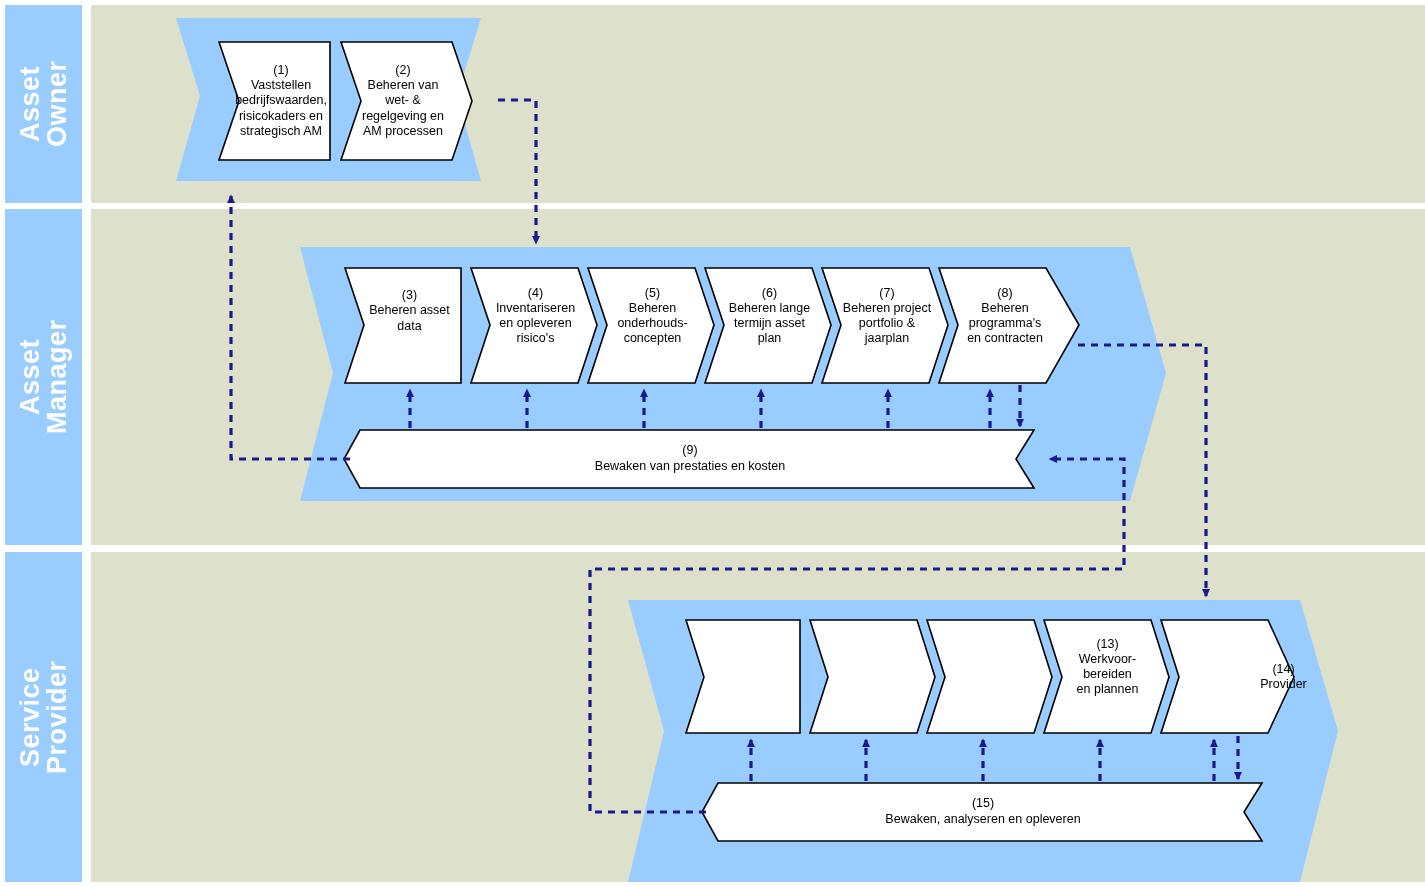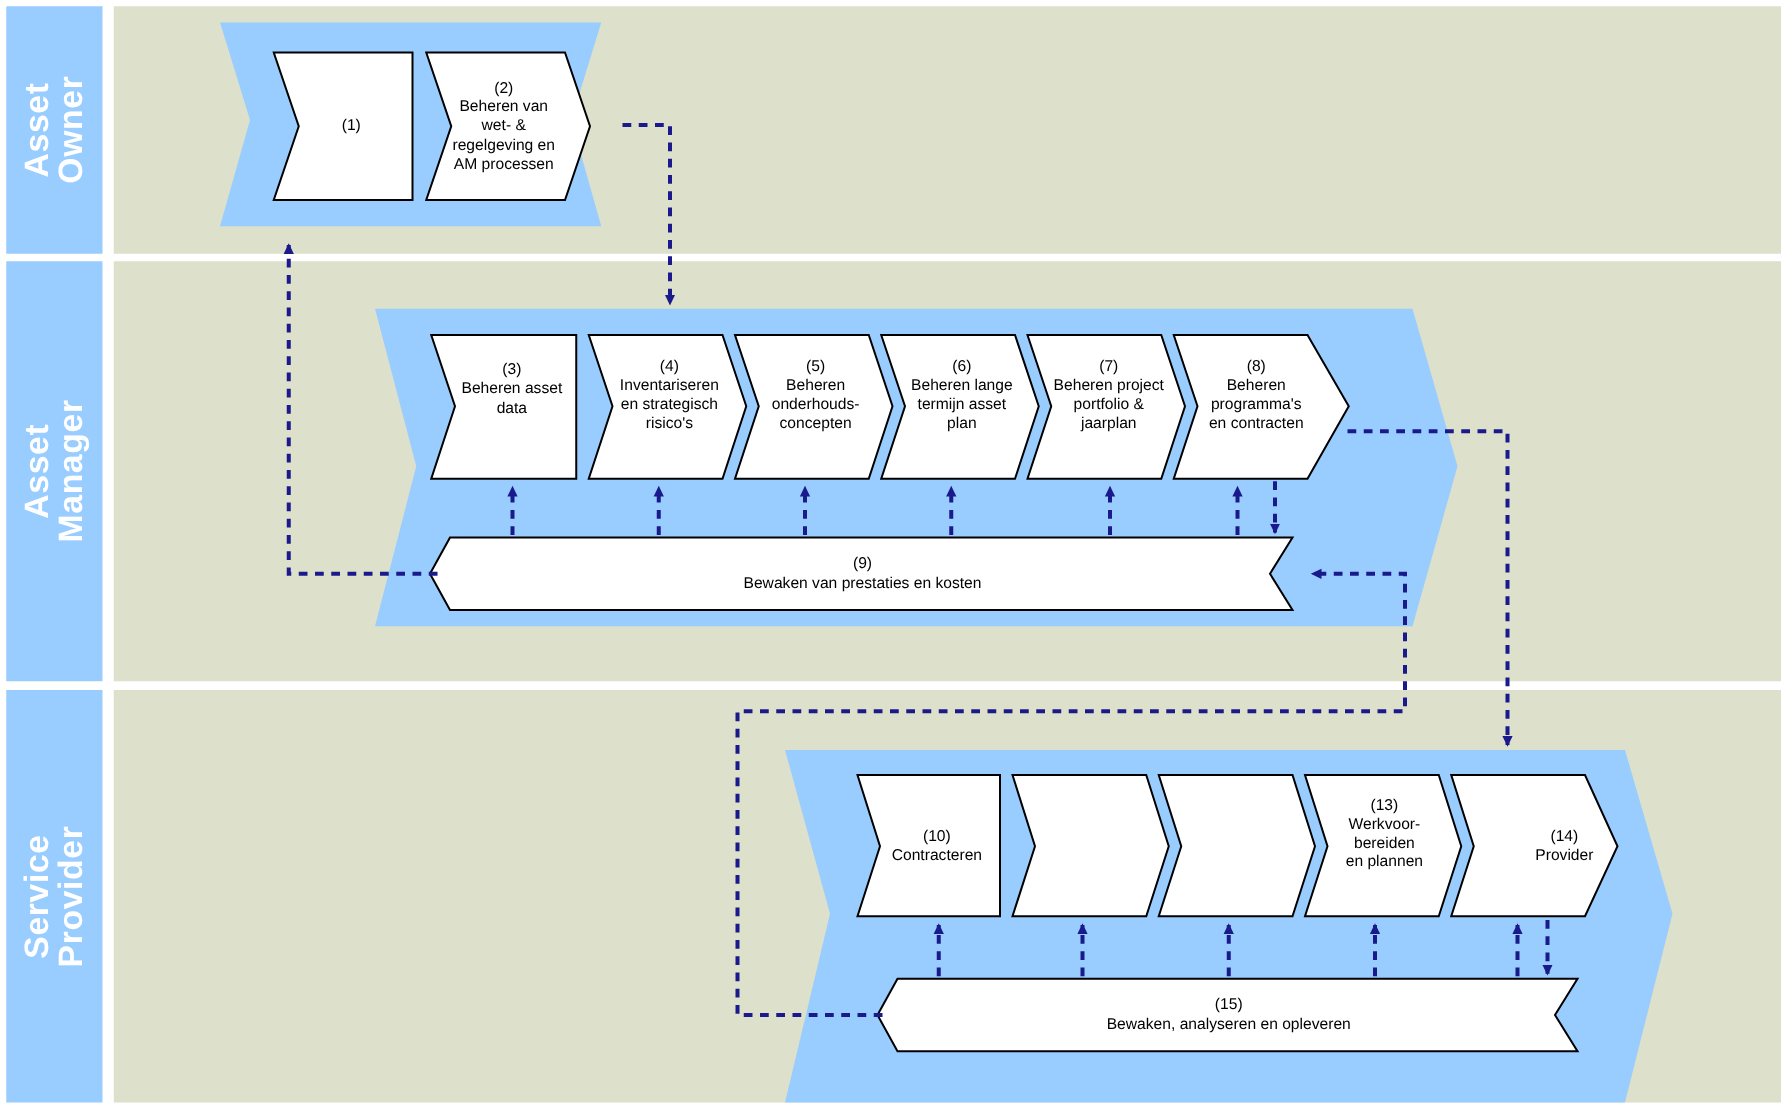--- a/index.html
+++ b/index.html
@@ -103,38 +103,42 @@
 
   <div class="laneLabel" style="left:5px;top:5px;width:77px;height:198px;">Asset
 Owner</div>
   <div class="laneLabel" style="left:5px;top:209px;width:77px;height:336px;">Asset
 Manager</div>
   <div class="laneLabel" style="left:5px;top:552px;width:77px;height:330px;">Service
 Provider</div>
 
   <div class="boxLabel" style="left:232px;top:42px;width:98px;height:118px;">
     <span>(1)</span>
+    <span>Vaststellen
+bedrijfswaarden,
+risicokaders en
+strategisch AM</span>
   </div>
   <div class="boxLabel" style="left:354px;top:42px;width:98px;height:118px;">
     <span>(2)</span>
     <span>Beheren van
 wet- &amp;
 regelgeving en
 AM processen</span>
   </div>
 
   <div class="boxLabel" style="left:358px;top:268px;width:103px;height:86px;">
     <span>(3)</span>
     <span>Beheren asset
 data</span>
   </div>
   <div class="boxLabel" style="left:484px;top:268px;width:103px;height:96px;">
     <span>(4)</span>
     <span>Inventariseren
-en strategisch
+en opleveren
 risico's</span>
   </div>
   <div class="boxLabel" style="left:601px;top:268px;width:103px;height:96px;">
     <span>(5)</span>
     <span>Beheren
 onderhouds-
 concepten</span>
   </div>
   <div class="boxLabel" style="left:718px;top:268px;width:103px;height:96px;">
     <span>(6)</span>
@@ -153,31 +157,27 @@
     <span>Beheren
 programma's
 en contracten</span>
   </div>
 
   <div class="barLabel" style="left:360px;top:430px;width:660px;height:58px;">
     <span>(9)</span>
     <span>Bewaken van prestaties en kosten</span>
   </div>
 
-  <div class="boxLabel" style="left:698px;top:632px;width:103px;height:90px;">
-    <span>(10)</span>
-    <span>Contracteren</span>
-  </div>
   <div class="boxLabel" style="left:1056px;top:619px;width:103px;height:96px;">
     <span>(13)</span>
     <span>Werkvoor-
 bereiden
 en plannen</span>
   </div>
-  <div class="boxLabel" style="left:1200px;top:632px;width:103px;height:90px;">
+  <div class="boxLabel" style="left:1232px;top:632px;width:103px;height:90px;">
     <span>(14)</span>
     <span>Provider</span>
   </div>
 
   <div class="barLabel" style="left:718px;top:783px;width:530px;height:58px;">
     <span>(15)</span>
     <span>Bewaken, analyseren en opleveren</span>
   </div>
 
 </div>

